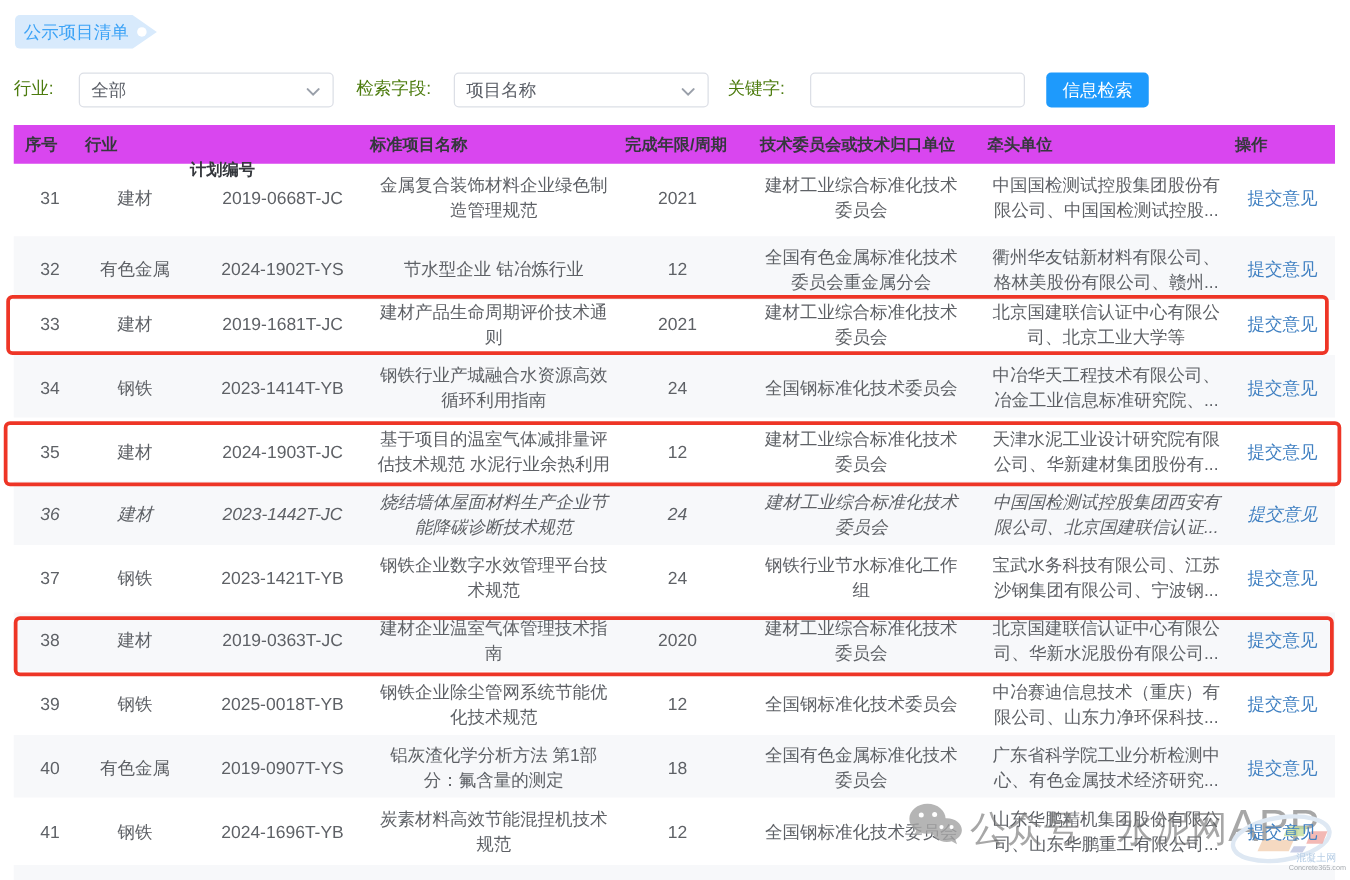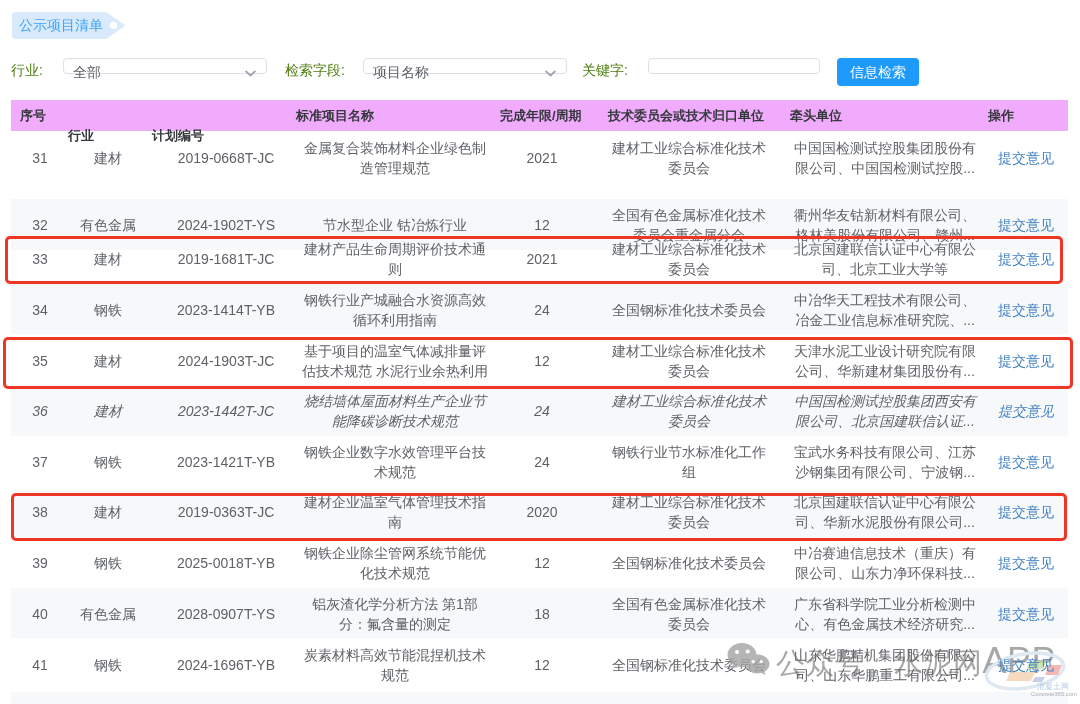--- a/index.html
+++ b/index.html
@@ -7,26 +7,26 @@
   body { position:relative; font-family:"Liberation Sans",sans-serif; }
   .abs { position:absolute; }
 
   
   .tag { left:12px; top:12px; width:126px; height:27px; }
   .tag svg { position:absolute; left:0; top:0; }
   .tag .txt { position:absolute; left:19px; top:0; line-height:27px; font-size:14px; color:#3ca3f6; white-space:nowrap; }
 
   
   .flabel { top:56px; height:28px; line-height:28px; font-size:14px; color:#4d7c0f; white-space:nowrap; }
-  .selbox { top:58px; height:16px; border:1px solid #dcdfe6; border-radius:4px; background:#fff; font-size:14px; color:#5a5e66; line-height:26px; padding-left:9px; }
+  .selbox { top:58px; height:28px; border:1px solid #dcdfe6; border-radius:4px; background:#fff; font-size:14px; color:#5a5e66; line-height:26px; padding-left:9px; }
   .chev { position:absolute; top:10.5px; width:11px; height:7px; }
   .btn { left:837px; top:58px; width:82px; height:28px; background:#1e9afc; border-radius:4px; color:#fff; font-size:14px; text-align:center; line-height:28px; }
 
   
-  .thead { left:11px; top:100px; width:1057px; height:31px; background:#f0abfc;text-decoration:underline; }
+  .thead { left:11px; top:100px; width:1057px; height:31px; background:#d946ef;text-decoration:underline; }
   .thead span { position:absolute; top:0; line-height:31px; font-size:13px; font-weight:bold; color:#35383d; white-space:nowrap; }
   .row { left:11px; width:1057px; height:50.7px;text-align:center; }
   .row.even { background:#f7f8fa; }
   .cell { position:absolute; top:calc(50% + 1px); transform:translateY(-50%); font-size:14px; color:#5e6166; line-height:20px; }
   .c-no  { left:9px;  width:40px; }
   .c-ind { left:57px; width:80px; }
   .c-pl  { left:145px; width:140px; }
   .c-nm  { left:288px; width:192px; }
   .c-yr  { left:491px; width:80px; }
   .c-cm  { left:597px; width:162px; }
@@ -62,40 +62,40 @@
   <svg class="chev" style="left:181px;" viewBox="0 0 10 6">
       <path d="M1,1 L5,5 L9,1" fill="none" stroke="#9aa0aa" stroke-width="1.5" stroke-linecap="round"></path>
     </svg>
 </div>
 <div class="abs flabel" style="left:582px;">关键字:</div>
 <div class="abs selbox" style="left:648px; width:172px;"></div>
 <div class="abs btn">信息检索</div>
 
 <div class="abs thead">
   <span style="left:9px;">序号</span>
-  <span style="left:57px;margin-top:20px;">行业</span>
+  <span style="left:57px;">行业</span>
   <span style="left:141px;margin-top:20px;">计划编号</span>
   <span style="left:285px;">标准项目名称</span>
   <span style="left:489px;">完成年限/周期</span>
   <span style="left:597px;">技术委员会或技术归口单位</span>
   <span style="left:779px;">牵头单位</span>
   <span style="left:977px;">操作</span>
 </div>
 
 <div class="abs row" style="top:131.4px;">
     <div class="cell c-no">31</div>
     <div class="cell c-ind">建材</div>
     <div class="cell c-pl">2019-0668T-JC</div>
     <div class="cell c-nm">金属复合装饰材料企业绿色制造管理规范</div>
     <div class="cell c-yr">2021</div>
     <div class="cell c-cm">建材工业综合标准化技术委员会</div>
     <div class="cell c-ld">中国国检测试控股集团股份有限公司、中国国检测试控股...</div>
     <div class="cell c-op">提交意见</div>
   </div>
-<div class="abs row even" style="top:199px;">
+<div class="abs row even" style="top:189px;">
     <div class="cell c-no">32</div>
     <div class="cell c-ind">有色金属</div>
     <div class="cell c-pl">2024-1902T-YS</div>
     <div class="cell c-nm">节水型企业 钴冶炼行业</div>
     <div class="cell c-yr">12</div>
     <div class="cell c-cm">全国有色金属标准化技术委员会重金属分会</div>
     <div class="cell c-ld">衢州华友钴新材料有限公司、格林美股份有限公司、赣州...</div>
     <div class="cell c-op">提交意见</div>
   </div>
 <div class="abs row" style="top:232.8px;">
@@ -164,21 +164,21 @@
     <div class="cell c-pl">2025-0018T-YB</div>
     <div class="cell c-nm">钢铁企业除尘管网系统节能优化技术规范</div>
     <div class="cell c-yr">12</div>
     <div class="cell c-cm">全国钢标准化技术委员会</div>
     <div class="cell c-ld">中冶赛迪信息技术（重庆）有限公司、山东力净环保科技...</div>
     <div class="cell c-op">提交意见</div>
   </div>
 <div class="abs row even" style="top:587.7px;">
     <div class="cell c-no">40</div>
     <div class="cell c-ind">有色金属</div>
-    <div class="cell c-pl">2028-0907T-YS</div>
+    <div class="cell c-pl">2019-0907T-YS</div>
     <div class="cell c-nm">铝灰渣化学分析方法 第1部分：氟含量的测定</div>
     <div class="cell c-yr">18</div>
     <div class="cell c-cm">全国有色金属标准化技术委员会</div>
     <div class="cell c-ld">广东省科学院工业分析检测中心、有色金属技术经济研究...</div>
     <div class="cell c-op">提交意见</div>
   </div>
 <div class="abs row" style="top:638.4px;">
     <div class="cell c-no">41</div>
     <div class="cell c-ind">钢铁</div>
     <div class="cell c-pl">2024-1696T-YB</div>

